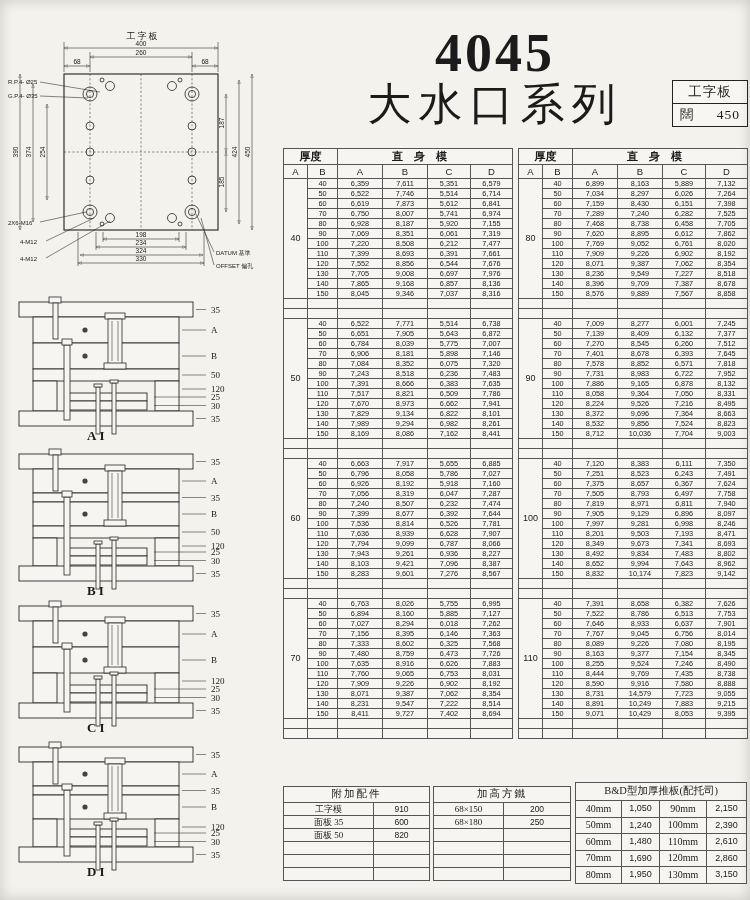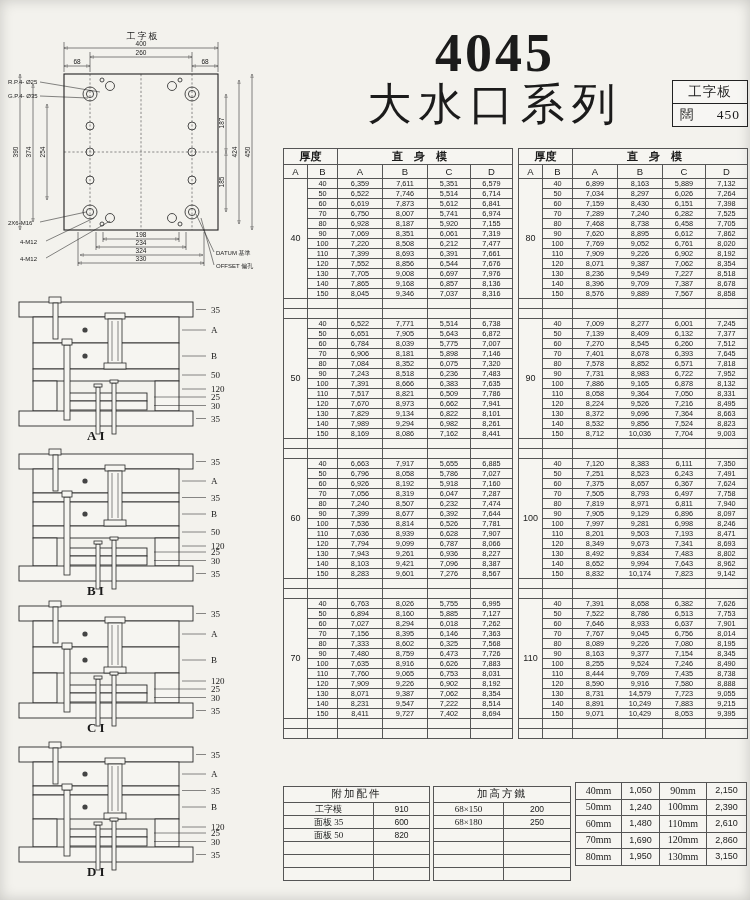--- a/index.html
+++ b/index.html
@@ -1283,20 +1283,23 @@
   <div id="bd-table" class="bt-wrap">
       <table class="bt bd">
         <colgroup>
           <col style="width: 46px;">
           <col style="width: 38px;">
           <col style="width: 47px;">
           <col style="width: 40px;">
         </colgroup>
         <tbody>
           <tr>
+            <td class="hd" colspan="4">B&amp;D型加厚推板(配托司)</td>
+          </tr>
+          <tr>
             <td class="nm">40mm</td>
             <td>1,050</td>
             <td class="nm">90mm</td>
             <td>2,150</td>
           </tr>
           <tr>
             <td class="nm">50mm</td>
             <td>1,240</td>
             <td class="nm">100mm</td>
             <td>2,390</td>

